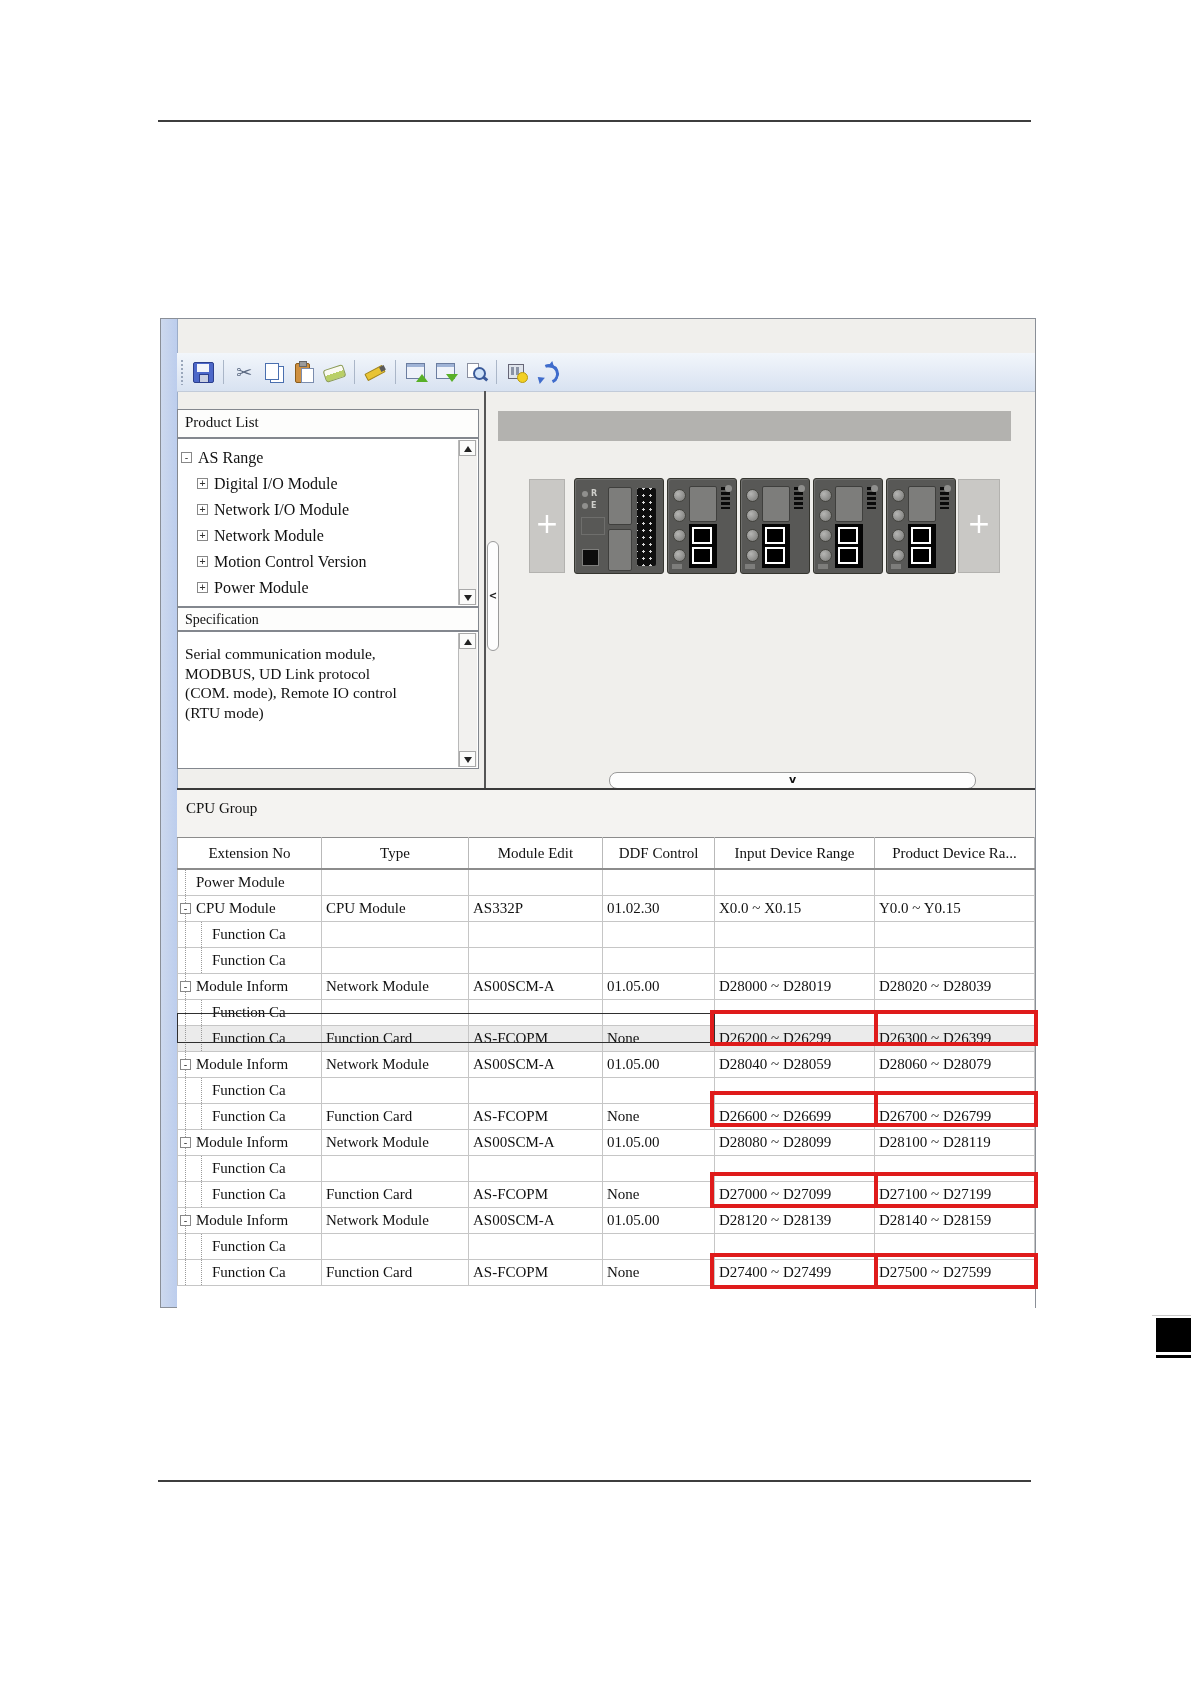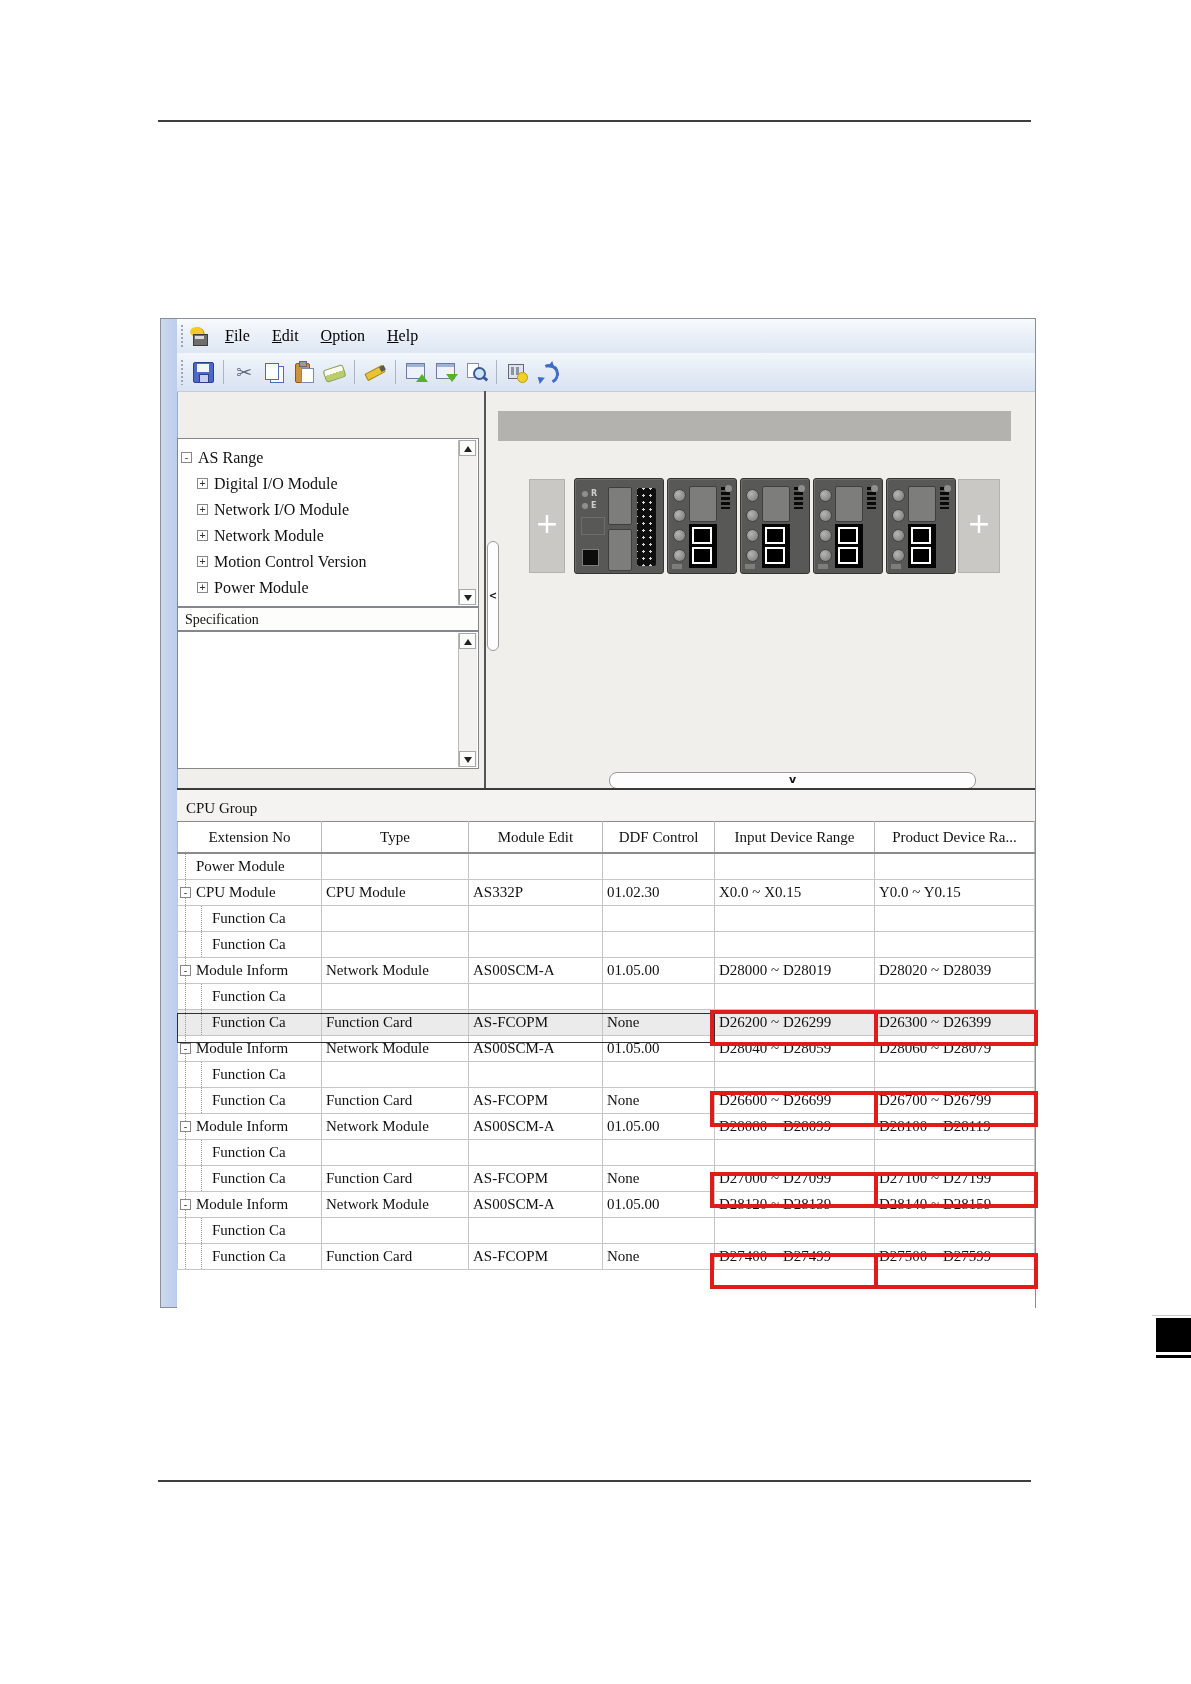--- a/index.html
+++ b/index.html
@@ -112,21 +112,21 @@
   .net .ports{position:absolute;left:21px;top:45px;width:28px;height:44px;background:#050505;}
   .net .port{position:absolute;left:3px;width:20px;height:17px;background:#000;border:2px solid #fff;box-sizing:border-box;}
   .net .vents{position:absolute;left:53px;top:8px;width:9px;height:22px;
               background-image:linear-gradient(#0a0a0a 3px,transparent 3px);background-size:9px 5px;}
   .net .ledtr{position:absolute;right:4px;top:6px;width:7px;height:7px;border-radius:50%;background:#8f8f8d;}
   .net .stripe{position:absolute;left:50px;top:4px;width:1px;height:88px;background:#45454                                                                                       3;}
   .net .botled{position:absolute;left:4px;bottom:4px;width:10px;height:5px;background:#7d7d7b;}
 
   
   #cpupanel{position:absolute;left:16px;top:469px;width:858px;height:519px;background:#fff;border-top:2px solid #3a3a3a;}
-  #cpupanel .title{font-size:15px;padding:10px 0 0 9px;height:31px;box-sizing:border-box;background:#f4f3f1;}
+  #cpupanel .title{font-size:15px;padding:10px 0 0 9px;height:47px;box-sizing:border-box;background:#f4f3f1;}
   table.grid{border-collapse:collapse;table-layout:fixed;width:857px;font-size:15px;}
   table.grid th{font-weight:normal;height:30px;border:1px solid #b9b9b9;border-top:1px solid #8c8c8c;border-bottom:2px solid #8c8c8c;background:#fff;padding:0 2px;overflow:hidden;white-space:nowrap;}
   table.grid td{height:25px;border:1px solid #c6c6c6;padding:0 4px;overflow:hidden;white-space:nowrap;position:relative;}
   td.c-first{position:relative;}
   td .vguide{position:absolute;left:7px;top:0;bottom:0;border-left:1px dotted #9a9a9a;}
   td .vguide2{position:absolute;left:23px;top:0;bottom:0;border-left:1px dotted #9a9a9a;}
   td .exp{position:absolute;left:2px;top:7px;width:11px;height:11px;border:1px solid #888;background:#fff;
           font:10px/9px "DejaVu Sans Mono",monospace;text-align:center;color:#333;box-sizing:border-box;}
   tr.selected td{background:#ebebeb;}
   .red-box{position:absolute;border:4px solid #df1b1b;background:transparent;z-index:5;}
@@ -139,28 +139,20 @@
 
   <div class="rule" style="left:158px;top:120px;width:873px;"></div>
   <div class="rule" style="left:158px;top:1480px;width:873px;"></div>
   <div class="tab-topline" style="left:1152px;top:1315px;width:39px;"></div>
   <div class="black-tab" style="left:1156px;top:1318px;width:35px;height:34px;"></div>
   <div class="black-tab" style="left:1156px;top:1355px;width:35px;height:3px;"></div>
 
   <div id="appwin">
     <div id="leftstrip"></div>
 
-    <div id="menubar">
-      <div class="gripper"></div>
-      <div id="appicon">
-          <div class="blob"></div>
-          <div class="base"></div>
-        </div>
-      <div id="menu-items"><div class="menu-item">File</div><div class="menu-item">Edit</div><div class="menu-item">Option</div><div class="menu-item">Help</div></div>
-    </div>
 
     <div id="toolbar">
       <div class="gripper"></div>
       <div id="toolbar-items" style="display:flex;align-items:center;">
           <div class="tbicon ic-save">
             <div class="body"></div>
             <div class="label"></div>
             <div class="shut"></div>
           </div>
           <div class="tbsep"></div>
@@ -202,20 +194,23 @@
             <div class="ball"></div>
           </div>
           <div class="tbicon ic-refresh">
             <div class="arc"></div>
             <div class="t1"></div>
             <div class="t2"></div>
           </div>
         </div>
     </div>
 
+    <div id="pl-title">
+      <span>Product List</span>
+    </div>
     <div id="pl-tree">
       <div id="tree-items" style="padding-top:6px;">
           <div class="tree-item tree-root"><span class="expbox">-</span><span>AS Range</span></div>
           <div class="tree-item tree-child"><span class="expbox">+</span><span>Digital I/O Module</span></div>
           <div class="tree-item tree-child"><span class="expbox">+</span><span>Network I/O Module</span></div>
           <div class="tree-item tree-child"><span class="expbox">+</span><span>Network Module</span></div>
           <div class="tree-item tree-child"><span class="expbox">+</span><span>Motion Control Version</span></div>
           <div class="tree-item tree-child"><span class="expbox">+</span><span>Power Module</span></div>
         </div>
       <div class="vscroll">
@@ -225,20 +220,26 @@
         <div class="sbtn dn">
             <div class="tri d"></div>
           </div>
       </div>
     </div>
 
     <div id="spec-title">
       <span>Specification</span>
     </div>
     <div id="spec-box">
+      <div class="spec-pad" id="spec-lines">
+          <div class="spec-line">Serial communication module,</div>
+          <div class="spec-line">MODBUS, UD Link protocol</div>
+          <div class="spec-line">(COM. mode), Remote IO control</div>
+          <div class="spec-line">(RTU mode)</div>
+        </div>
       <div class="vscroll">
         <div class="sbtn up">
             <div class="tri u"></div>
           </div>
         <div class="sbtn dn">
             <div class="tri d"></div>
           </div>
       </div>
     </div>
 

